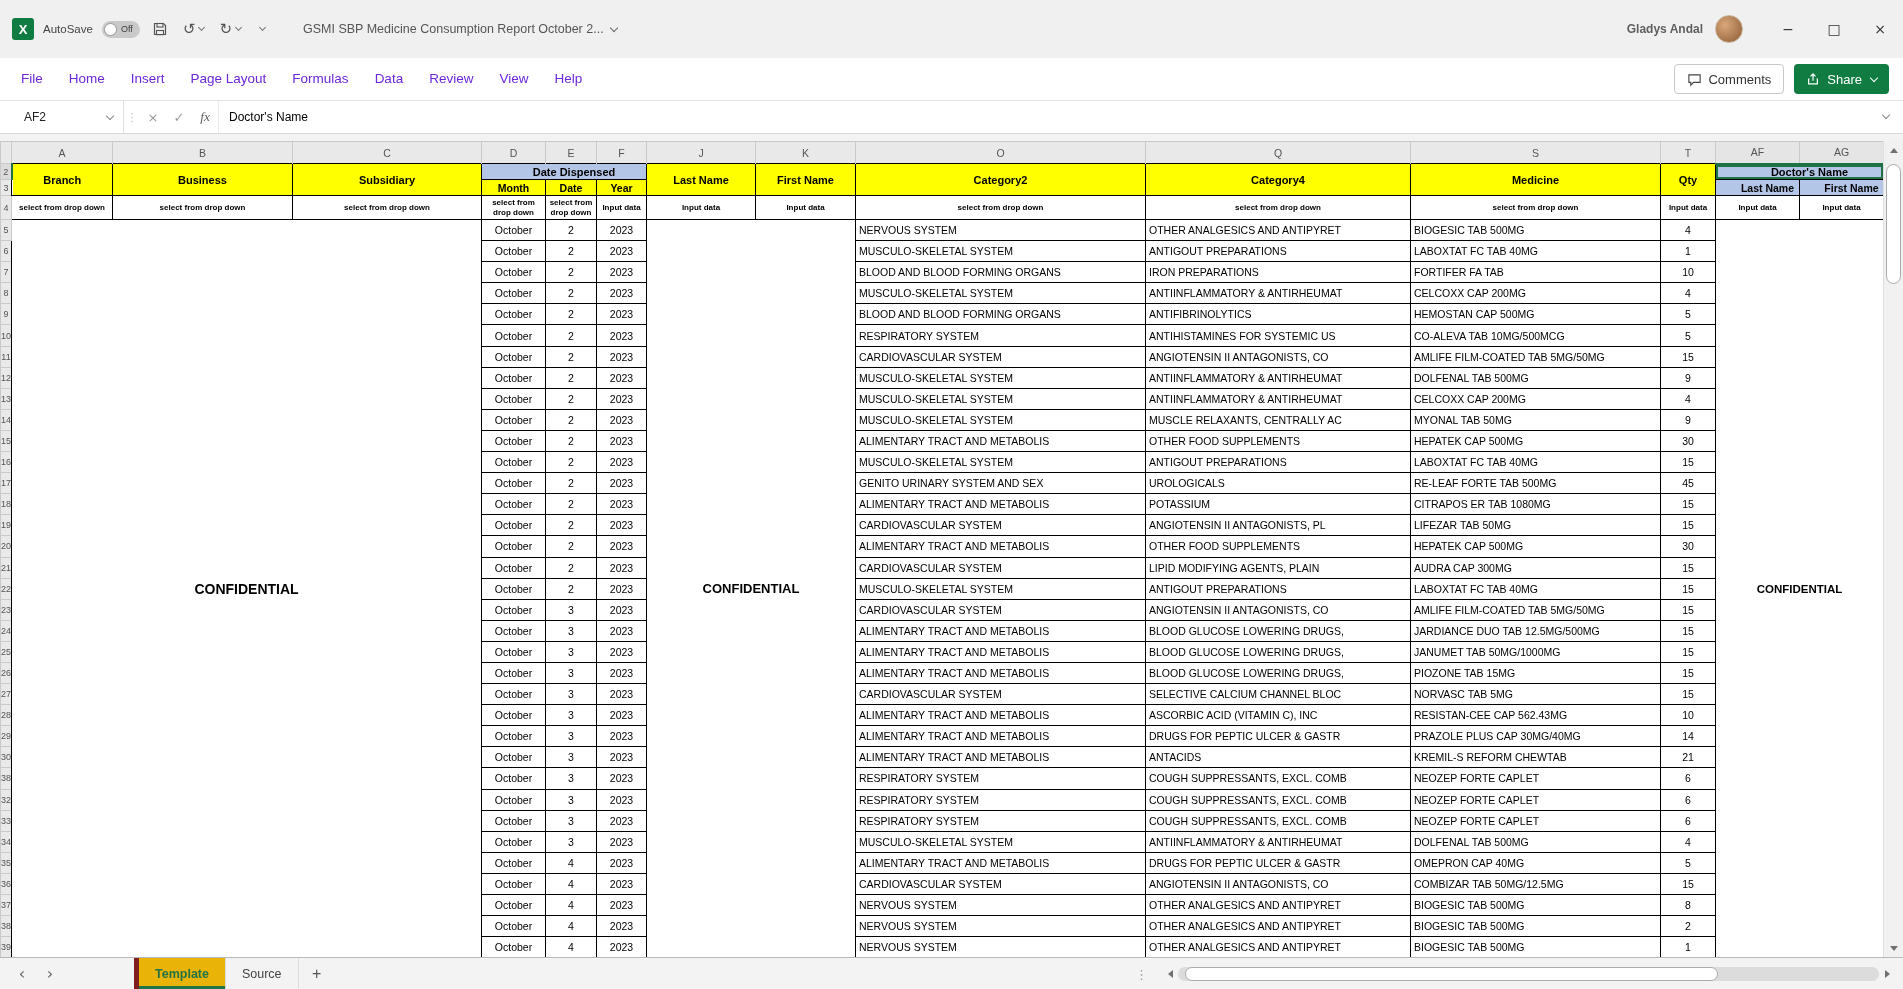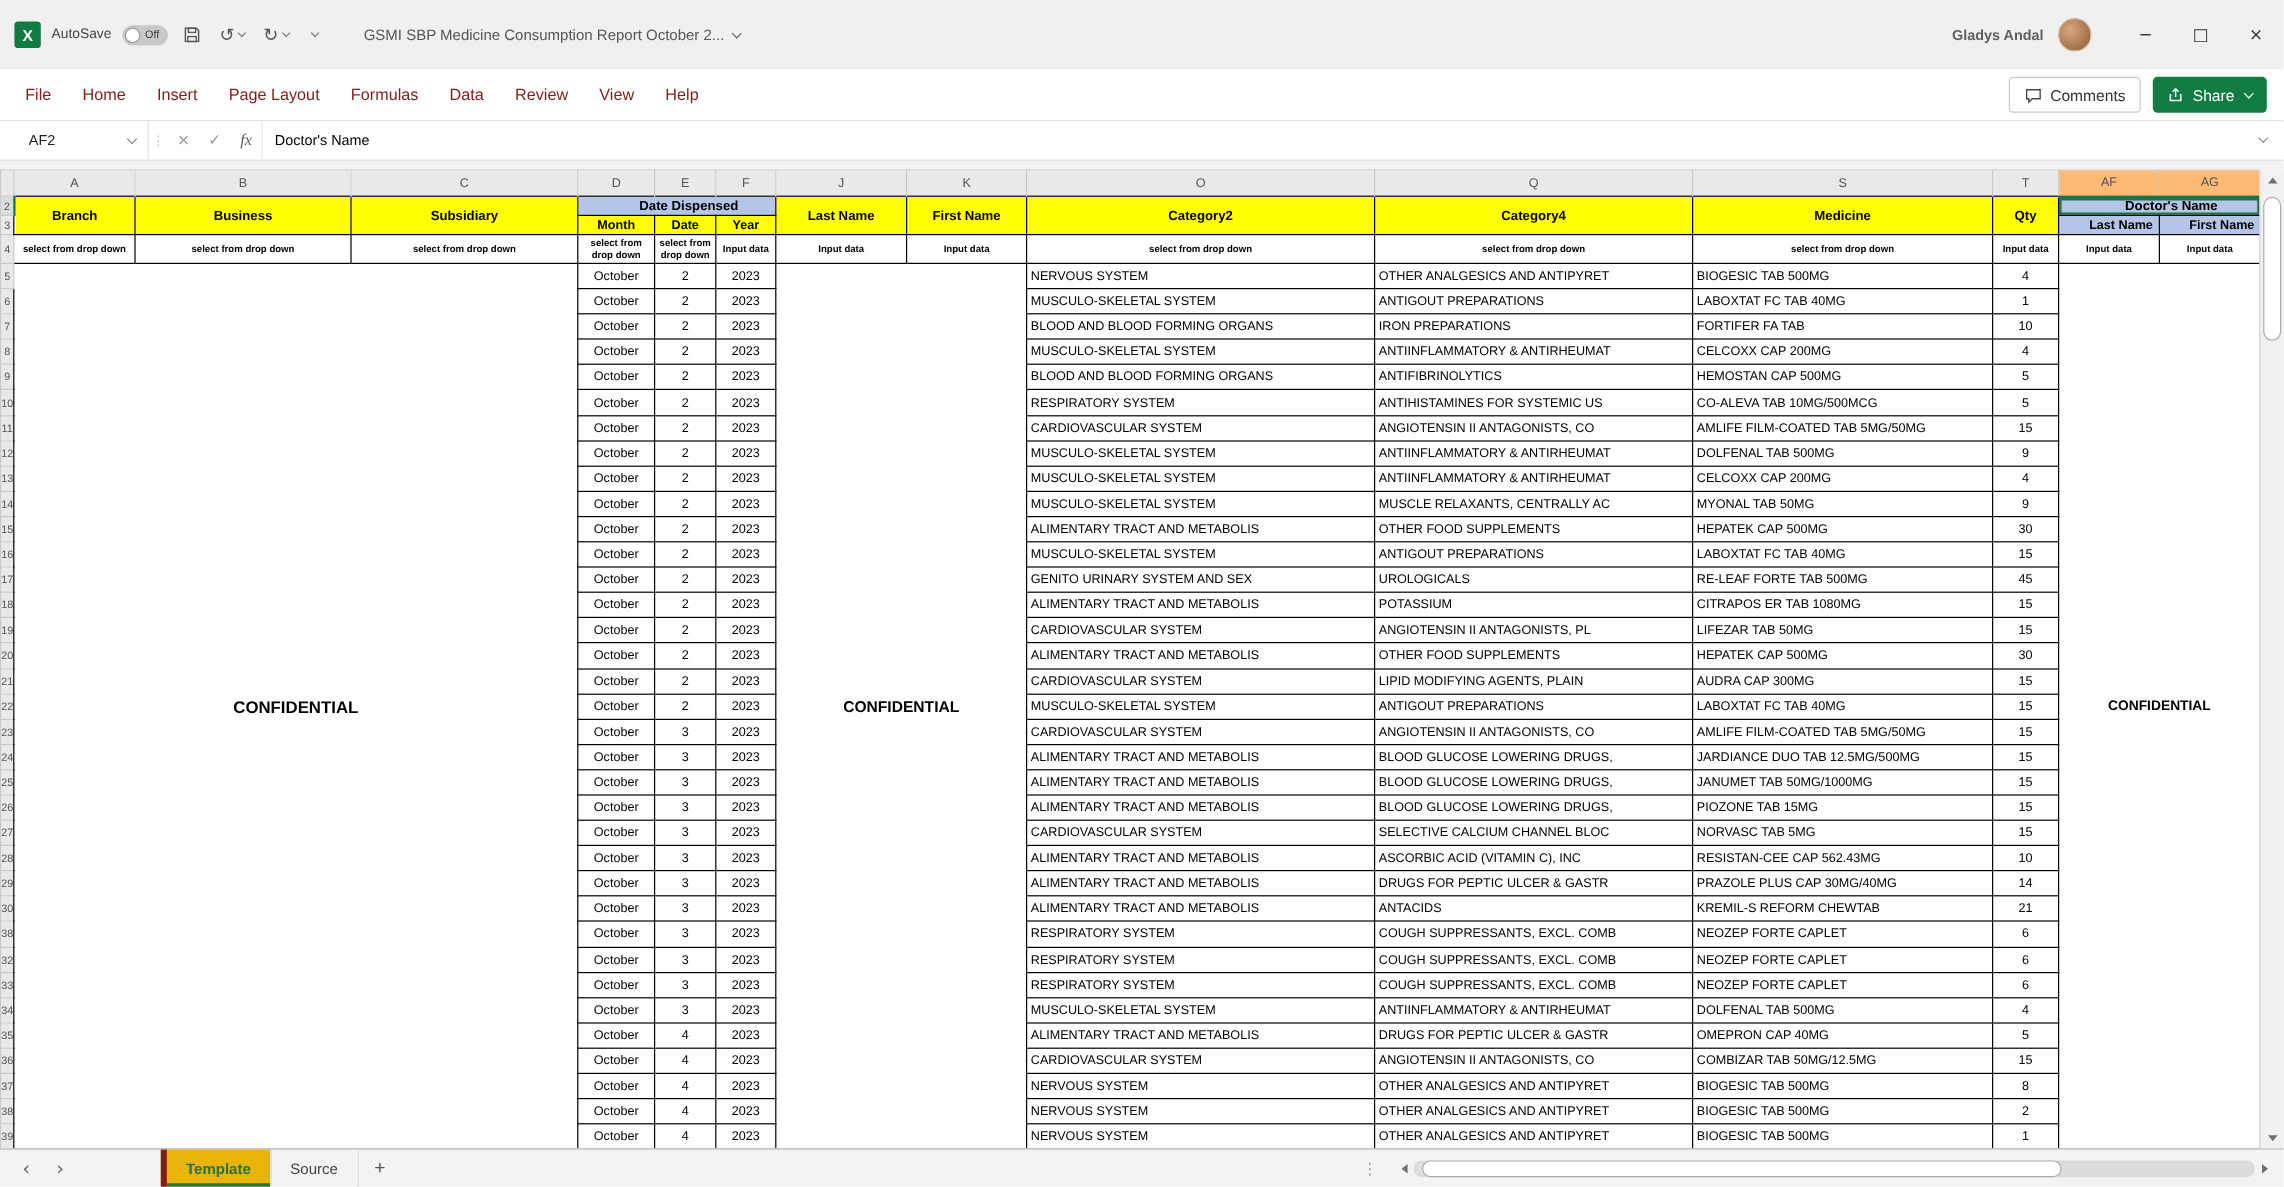--- a/index.html
+++ b/index.html
@@ -29,21 +29,21 @@
   .search-text{font-size:13px;color:#7a7a7a;}
   .tb-right{position:absolute;right:0;top:0;height:58px;display:flex;align-items:center;}
   .user-name{font-size:12px;color:#5f5f5f;margin-right:12px;font-weight:bold;}
   .avatar{width:28px;height:28px;border-radius:50%;margin-right:22px;
     background:radial-gradient(circle at 35% 35%, #d9a77a, #8a5a33);border:1px solid #c9b49b;}
   .win-btn{width:46px;height:58px;display:flex;align-items:center;justify-content:center;
     font-family:"DejaVu Sans",sans-serif;font-size:14px;color:#333;cursor:pointer;}
   
   .menubar{height:43px;background:#fff;display:flex;align-items:center;padding-left:8px;
     border-bottom:1px solid #e3e3e3;position:relative;}
-  .menu-tab{padding:0 13px;font-size:13.5px;color:#7f1d1d;line-height:42px;cursor:pointer;white-space:nowrap;text-align:right;}
+  .menu-tab{padding:0 13px;font-size:13.5px;color:#6d28d9;line-height:42px;cursor:pointer;white-space:nowrap;text-align:right;}
   .mb-right{position:absolute;right:14px;display:flex;align-items:center;gap:10px;}
   .comments-btn{height:30px;border:1px solid #c8c8c8;border-radius:4px;background:#fff;
     display:flex;align-items:center;gap:6px;padding:0 12px;font-size:13px;color:#333;cursor:pointer;}
   .share-btn{height:30px;border-radius:4px;background:#107C41;color:#fff;display:flex;align-items:center;
     gap:7px;padding:0 12px;font-size:13px;cursor:pointer;}
   .share-btn .chev{border-color:#fff;margin-left:2px;}
   
   .formulabar{height:33px;background:#fff;display:flex;align-items:stretch;border-bottom:1px solid #d9d9d9;padding-left:12px;}
   .namebox{width:112px;display:flex;align-items:center;padding-left:12px;position:relative;
     border-right:1px solid #e0e0e0;font-size:12px;color:#222;cursor:pointer;}
@@ -61,21 +61,21 @@
   
   .sheet{width:1883px;height:816px;overflow:hidden;position:relative;background:#fff;}
   table{border-collapse:collapse;table-layout:fixed;width:1883px;}
   td,th{overflow:hidden;white-space:nowrap;padding:0;}
   td{border:1px solid #000;font-size:10.5px;color:#000;background:#fff;}
   .rowhdr{background:#e9e9e9;border:1px solid #c9c9c9;border-right:1px solid #c9c9c9;
     font-weight:normal;color:#555;font-size:9px;text-align:center;cursor:pointer;}
   .rowhdr.hl{background:#dcdcdc;border-right:2px solid #1f7246;}
   .colhdr{background:#e9e9e9;border:1px solid #c9c9c9;border-bottom:none;color:#555;
     font-size:10.5px;font-weight:normal;text-align:center;cursor:pointer;}
-  .colhdr.sel{background:#fdba74;border-bottom:2px solid #1f7246;}
+  .colhdr.sel{background:#e5e5e5;border-bottom:2px solid #1f7246;}
   #column-letter-row{height:22px;}
   #hdr-row-1{height:16px;}
   #hdr-row-2{height:16px;}
   #instruction-row{height:24px;}
   #grid-body tr{height:21.1px;}
   .hy{background:#FFFF00;}
   .hb{background:#B4C6E7;padding-left:20px;}
   .big{font-weight:bold;font-size:11px;text-align:center;}
   .sub{font-weight:bold;font-size:10.5px;text-align:center;}
   .ins{font-size:8px;font-weight:bold;text-align:center;white-space:normal;line-height:1.15;padding:1px 2px;vertical-align:middle;}

